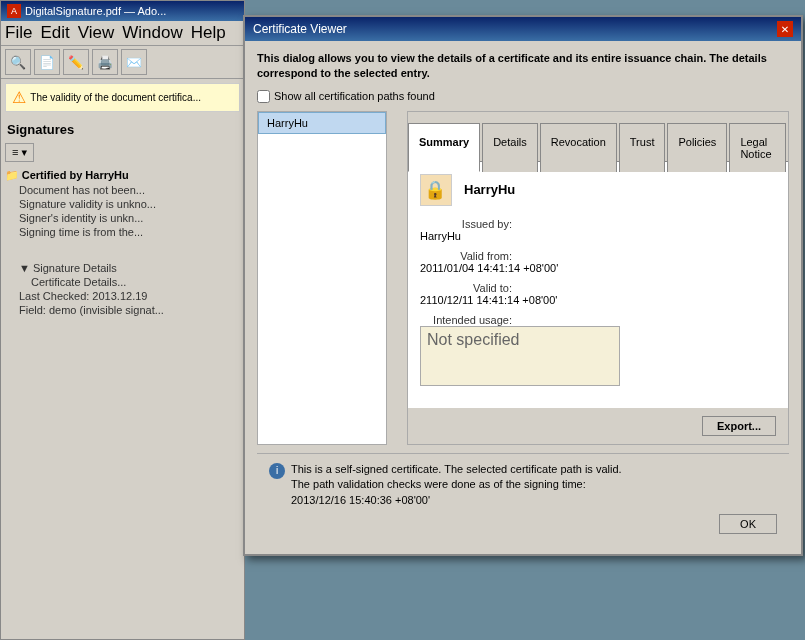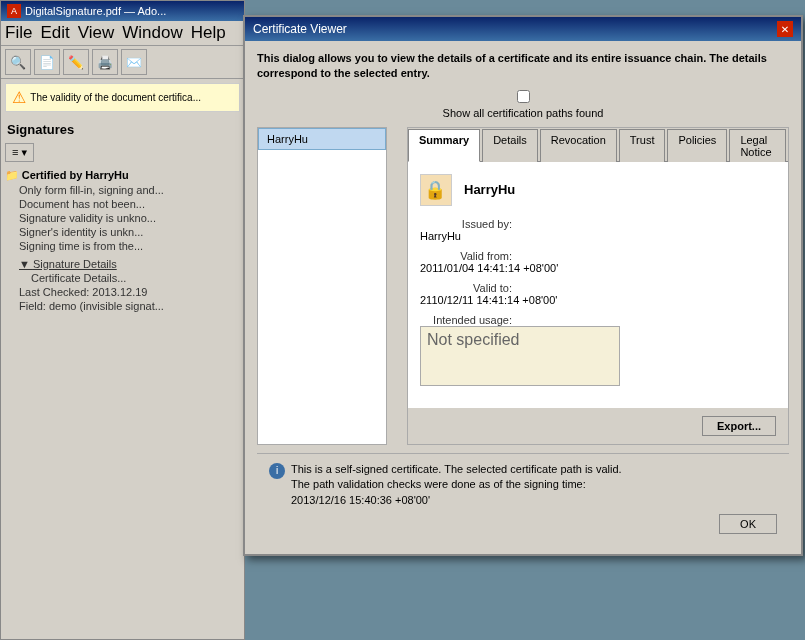--- a/index.html
+++ b/index.html
@@ -150,21 +150,20 @@
       font-size: 11px;
       line-height: 1.4;
       font-weight: bold;
       color: #000;
     }
     .cert-checkbox-row {
       display: flex;
       align-items: center;
       gap: 4px;
       font-size: 11px;
-      flex-direction: column;
     }
     .cert-content {
       display: flex;
       flex: 1;
       gap: 20px;
       min-height: 0;
     }
     .cert-left-panel {
       width: 130px;
       background: white;
@@ -184,29 +183,29 @@
       flex-direction: column;
       background: #d4d0c8;
       border: 1px solid #aaa;
     }
     .cert-tabs {
       display: flex;
       background: #d4d0c8;
       border-bottom: 1px solid #888;
     }
     .cert-tab {
-      padding: 4px 10px;
+      padding: 12px 10px;
       font-size: 11px;
       cursor: pointer;
       border: 1px solid #888;
       border-bottom: none;
       background: #d4d0c8;
       margin-right: 2px;
       position: relative;
-      top: 1px;
+      top: 11px;
     }
     .cert-tab.active {
       background: white;
       border-bottom: 1px solid white;
       font-weight: bold;
     }
     .cert-tab-content {
       background: white;
       flex: 1;
       padding: 12px;
@@ -341,26 +340,25 @@
     <div class="signatures-title">Signatures</div>
     <div class="sig-toolbar">
       <div class="sig-toolbar-btn">≡ ▾</div>
     </div>
     <div class="sig-tree">
       <div class="sig-tree-item bold">
         <span>📁 </span>
         <span>Certified by HarryHu</span>
       </div>
       <div class="sig-tree-sub">
-        <div>Only form fill-in, signing and...</div>
         <div>Document has not been...</div>
         <div>Signature validity is unkno...</div>
         <div>Signer's identity is unkn...</div>
         <div>Signing time is from the...</div>
-        <div style="margin-top:4px;text-decoration:underline;">
+        <div style="margin-top:22px;">
           <span>▼ </span>
           <span>Signature Details</span>
         </div>
         <div style="padding-left:12px;">
           <span>Certificate Details...</span>
         </div>
         <div style="padding-left:0;">Last Checked: 2013.12.19</div>
         <div>Field: demo (invisible signat...</div>
       </div>
     </div>

